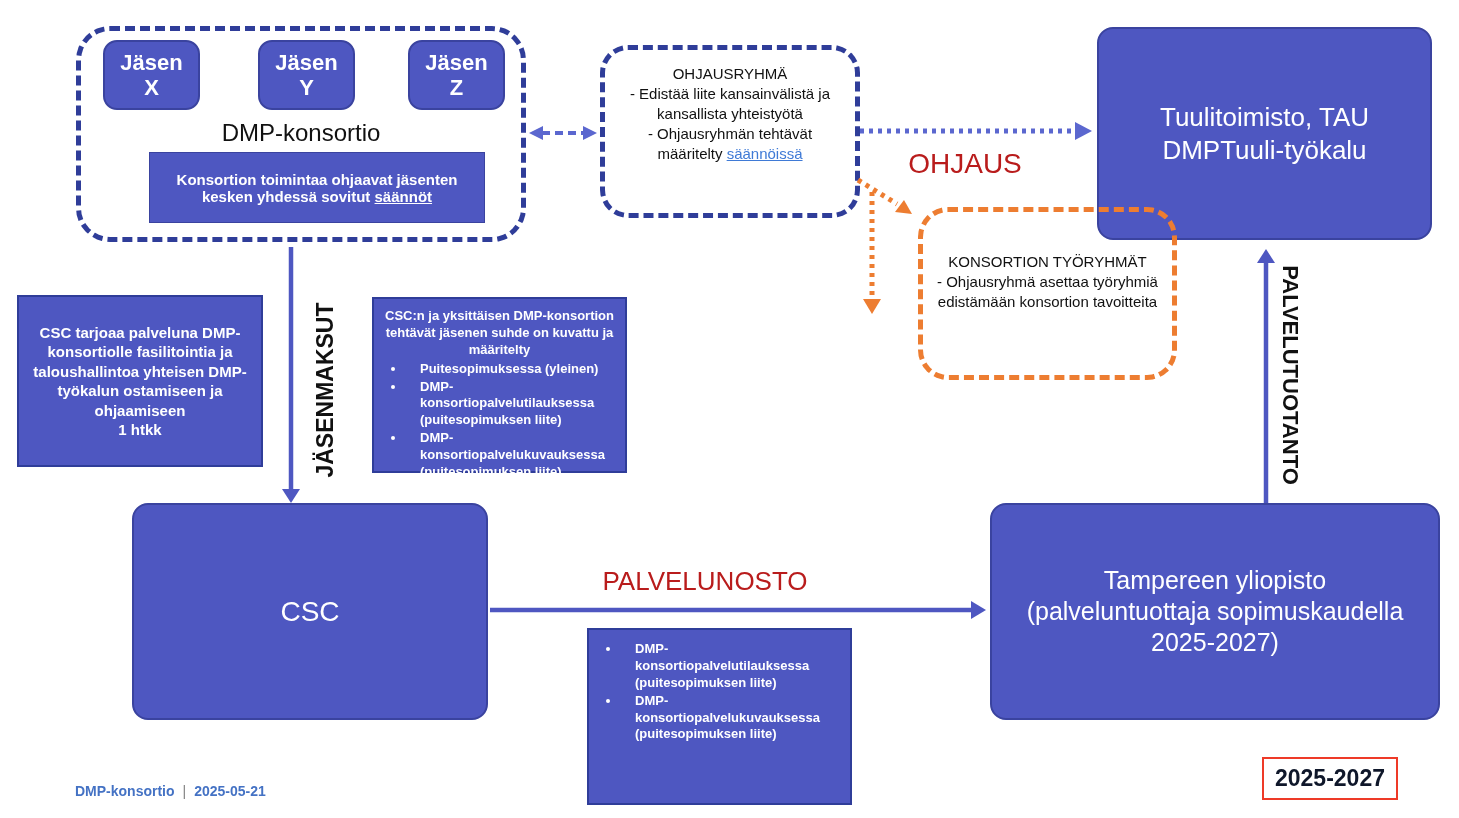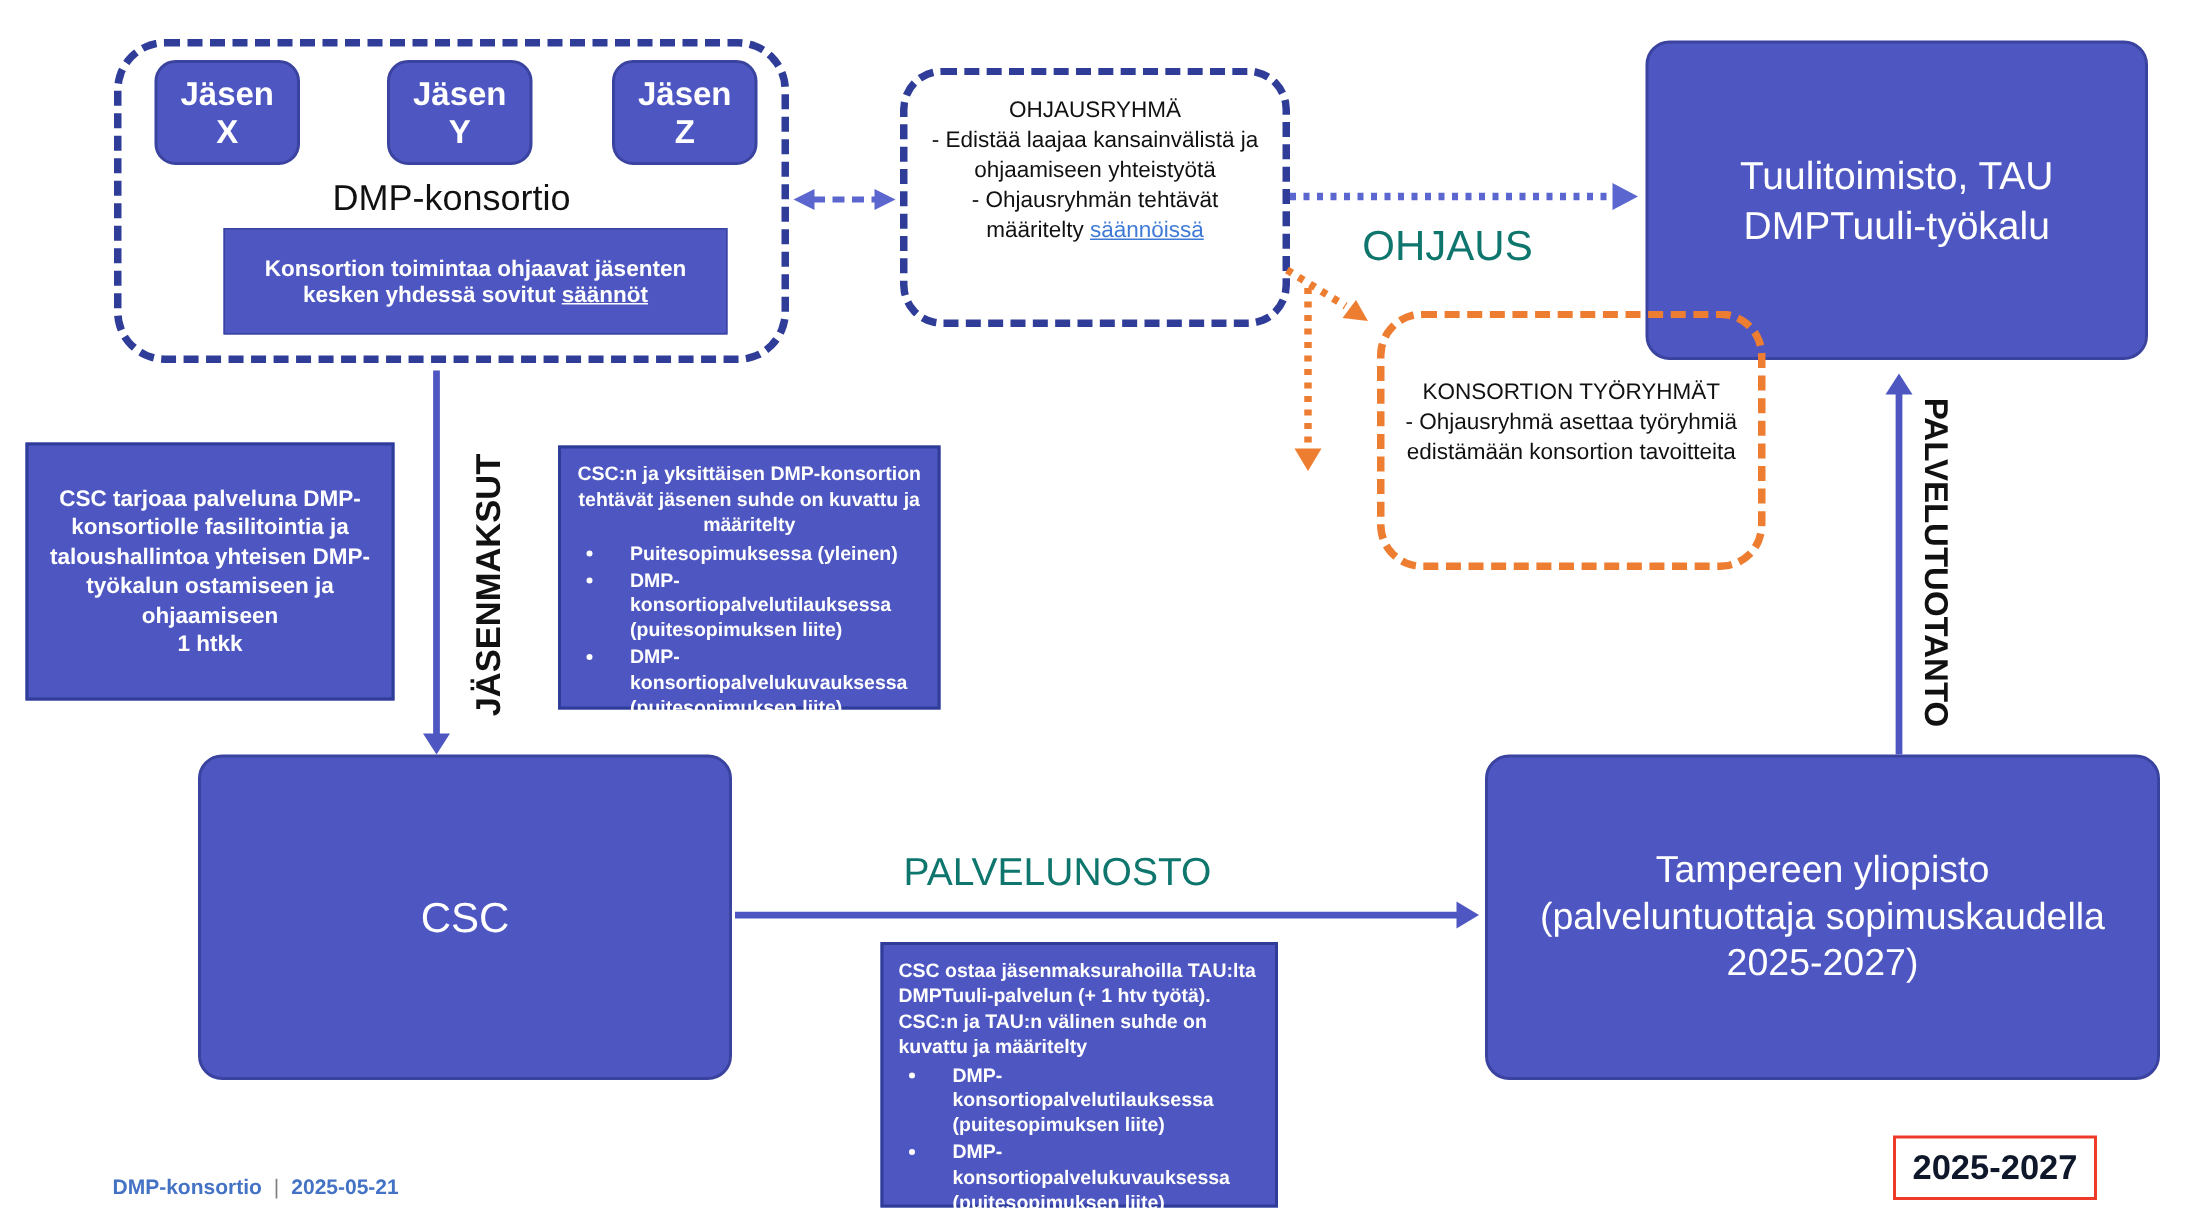--- a/index.html
+++ b/index.html
@@ -28,21 +28,21 @@
   .memberbox{border-radius:14px;display:flex;align-items:center;justify-content:center;
           text-align:center;font-size:22px;font-weight:bold;line-height:1.15}
   .note{border:2px solid var(--navy-dash);font-size:13px;font-weight:600;line-height:1.3;
           padding:9px 10px;z-index:2}
   .note ul{list-style:disc;margin:2px 0 0 0;padding-left:22px;text-align:left}
   .note li{padding-left:14px;margin-top:1px}
   .dashbox-navy{border:5px dashed var(--navy-dash);border-radius:30px;background:transparent;z-index:2}
   .dashbox-orange{border:5px dashed var(--orange);border-radius:30px;background:transparent;z-index:4}
   .dashtext{color:#111;font-size:15px;line-height:1.33;text-align:center}
   .dashtitle{font-weight:normal;font-size:15px}
-  .flowlabel{color:#0f766e;text-align:center;z-index:2}
+  .flowlabel{color:#b91c1c;text-align:center;z-index:2}
   .vlabel{font-weight:bold;color:#111;text-align:center;z-index:2}
   a.link{color:var(--link-blue);text-decoration:underline;cursor:pointer}
   a.wlink{color:#fff;text-decoration:underline;cursor:pointer}
 
   #arrow-layer{position:absolute;left:0;top:0;width:1459px;height:818px;z-index:3;pointer-events:none}
 
   .badge{border:2px solid var(--red);color:#0f172a;font-weight:bold;font-size:23px;
          display:flex;align-items:center;justify-content:center;z-index:2}
   .footer{font-size:14px;font-weight:bold;z-index:2}
   .footer .name,.footer .date{color:var(--footer-blue)}
@@ -62,21 +62,21 @@
 Z</div>
     <div class="abs" style="left:0;top:88px;width:440px;text-align:center;font-size:24px;color:#111">DMP-konsortio</div>
     <div class="abs bluebox" style="left:68px;top:121px;width:336px;height:71px;border-width:1px;
          font-size:15px;font-weight:600;text-align:center;display:flex;align-items:center;justify-content:center;padding:0 14px">
       <span><span>Konsortion toimintaa ohjaavat jäsenten kesken yhdessä sovitut </span><a class="wlink">säännöt</a></span>
     </div>
   </div>
 
   <div class="abs dashbox-navy" style="left:600px;top:45px;width:260px;height:173px;border-radius:28px;padding:14px 12px">
     <div class="dashtext dashtitle">OHJAUSRYHMÄ</div>
-    <div class="dashtext">-  Edistää laajaa kansainvälistä ja ohjaamiseen yhteistyötä</div>
+    <div class="dashtext">-  Edistää liite kansainvälistä ja kansallista yhteistyötä</div>
     <div class="dashtext">
       <span>-  Ohjausryhmän tehtävät määritelty </span><a class="link">säännöissä</a>
     </div>
   </div>
 
   <div class="abs bluebox bigbox pre" style="left:1097px;top:27px;width:335px;height:213px">Tuulitoimisto, TAU
 DMPTuuli-työkalu</div>
 
   <div class="abs dashbox-orange" style="left:918px;top:207px;width:259px;height:173px;padding:40px 12px 0 12px">
     <div class="dashtext dashtitle">KONSORTION TYÖRYHMÄT</div>
@@ -99,21 +99,20 @@
     </ul>
   </div>
 
   <div class="abs flowlabel" style="left:890px;top:148px;width:150px;font-size:28px">OHJAUS</div>
 
   <div class="abs bluebox bigbox" style="left:132px;top:503px;width:356px;height:217px;font-size:28px">CSC</div>
 
   <div class="abs flowlabel" style="left:595px;top:566px;width:220px;font-size:26px">PALVELUNOSTO</div>
 
   <div class="abs bluebox note" style="left:587px;top:628px;width:265px;height:177px">
-    <div>CSC ostaa jäsenmaksurahoilla TAU:lta DMPTuuli-palvelun (+ 1 htv työtä). CSC:n ja TAU:n välinen suhde on kuvattu ja määritelty</div>
     <ul>
       <li>DMP-konsortiopalvelutilauksessa (puitesopimuksen liite)</li>
       <li>DMP-konsortiopalvelukuvauksessa (puitesopimuksen liite)</li>
     </ul>
   </div>
 
   <div class="abs bluebox bigbox pre" style="left:990px;top:503px;width:450px;height:217px;font-size:25px">Tampereen yliopisto
 (palveluntuottaja sopimuskaudella
 2025-2027)</div>
 

